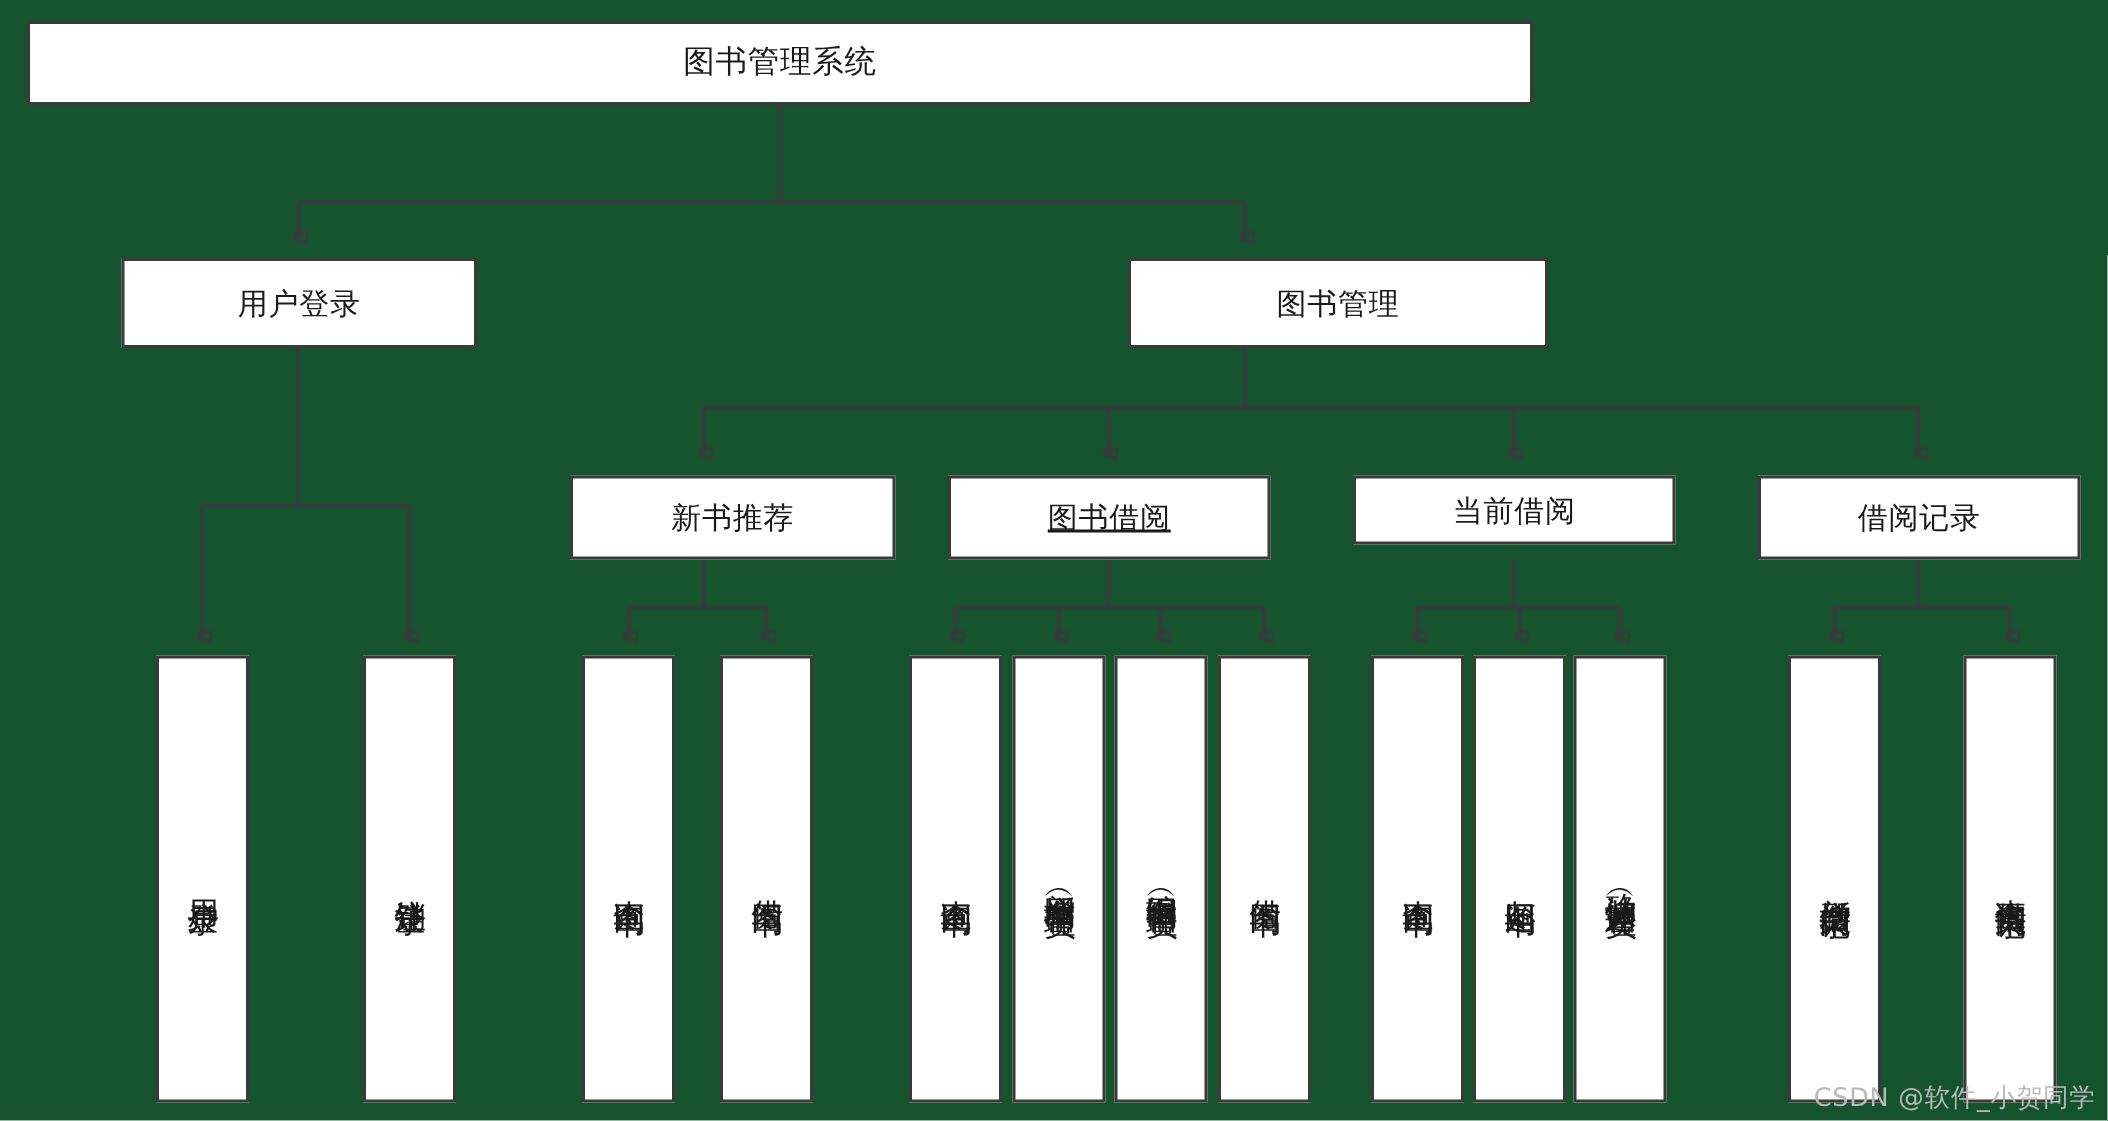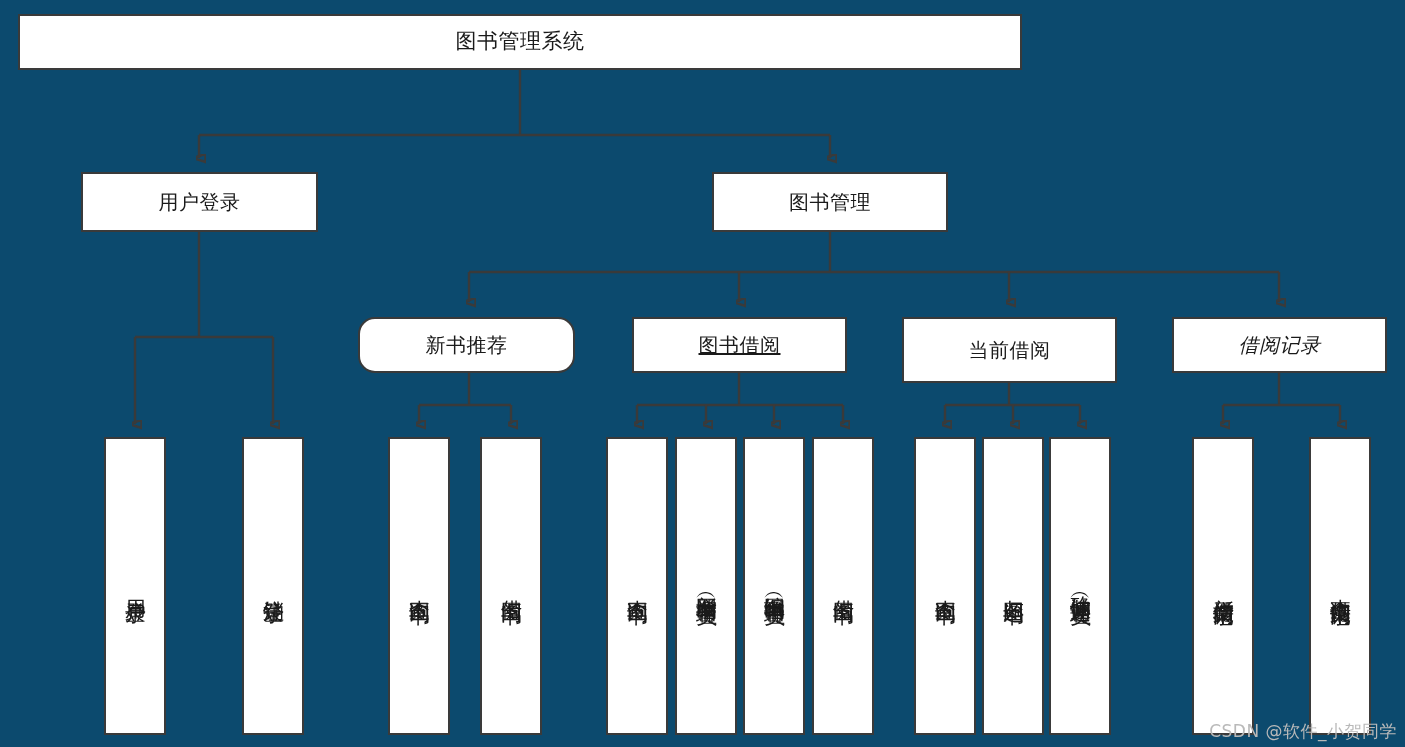--- a/index.html
+++ b/index.html
@@ -4,21 +4,21 @@
 <style>
   html, body {
     margin: 0;
     padding: 0;
     background: #ffffff;
   }
   #canvas {
     position: relative;
     width: 1405px;
     height: 747px;
-    background: #0c4a6e;
+    background: #14532d;
     font-family: "DejaVu Sans", "Liberation Sans", sans-serif;
     overflow: hidden;
   }
   .node {
     position: absolute;
     box-sizing: border-box;
     border: 2px solid #3a3a3a;
     background: #ffffff;
     display: flex;
     align-items: center;
@@ -123,34 +123,34 @@
     <line x1="1340" y1="405" x2="1340" y2="424" marker-end="url(#arrow)"></line>
   </svg>
 
   <div class="node root" style="left:18px; top:14px; width:1004px; height:56px;">
     <span class="label">图书管理系统</span>
   </div>
 
   <div class="node" style="left:81px; top:172px; width:237px; height:60px;">
     <span class="label">用户登录</span>
   </div>
-  <div class="node" style="left:712px; top:172px; width:236px; height:60px;">
+  <div class="node" style="left:752px; top:172px; width:280px; height:60px;">
     <span class="label">图书管理</span>
   </div>
 
-  <div class="node" style="left:358px; top:317px; width:217px; height:56px;border-radius:17px;">
+  <div class="node" style="left:380px; top:317px; width:217px; height:56px;">
     <span class="label">新书推荐</span>
   </div>
   <div class="node" style="left:632px; top:317px; width:215px; height:56px;text-decoration:underline;">
     <span class="label">图书借阅</span>
   </div>
-  <div class="node" style="left:902px; top:317px; width:215px; height:66px;">
+  <div class="node" style="left:902px; top:317px; width:215px; height:46px;">
     <span class="label">当前借阅</span>
   </div>
-  <div class="node" style="left:1172px; top:317px; width:215px; height:56px;font-style:italic;">
+  <div class="node" style="left:1172px; top:317px; width:215px; height:56px;">
     <span class="label">借阅记录</span>
   </div>
 
   <div class="node vert" style="left:104px; top:437px; width:62px; height:298px;">
     <span class="label">用户登录</span>
   </div>
   <div class="node vert" style="left:242px; top:437px; width:62px; height:298px;">
     <span class="label">注销登录</span>
   </div>
 

